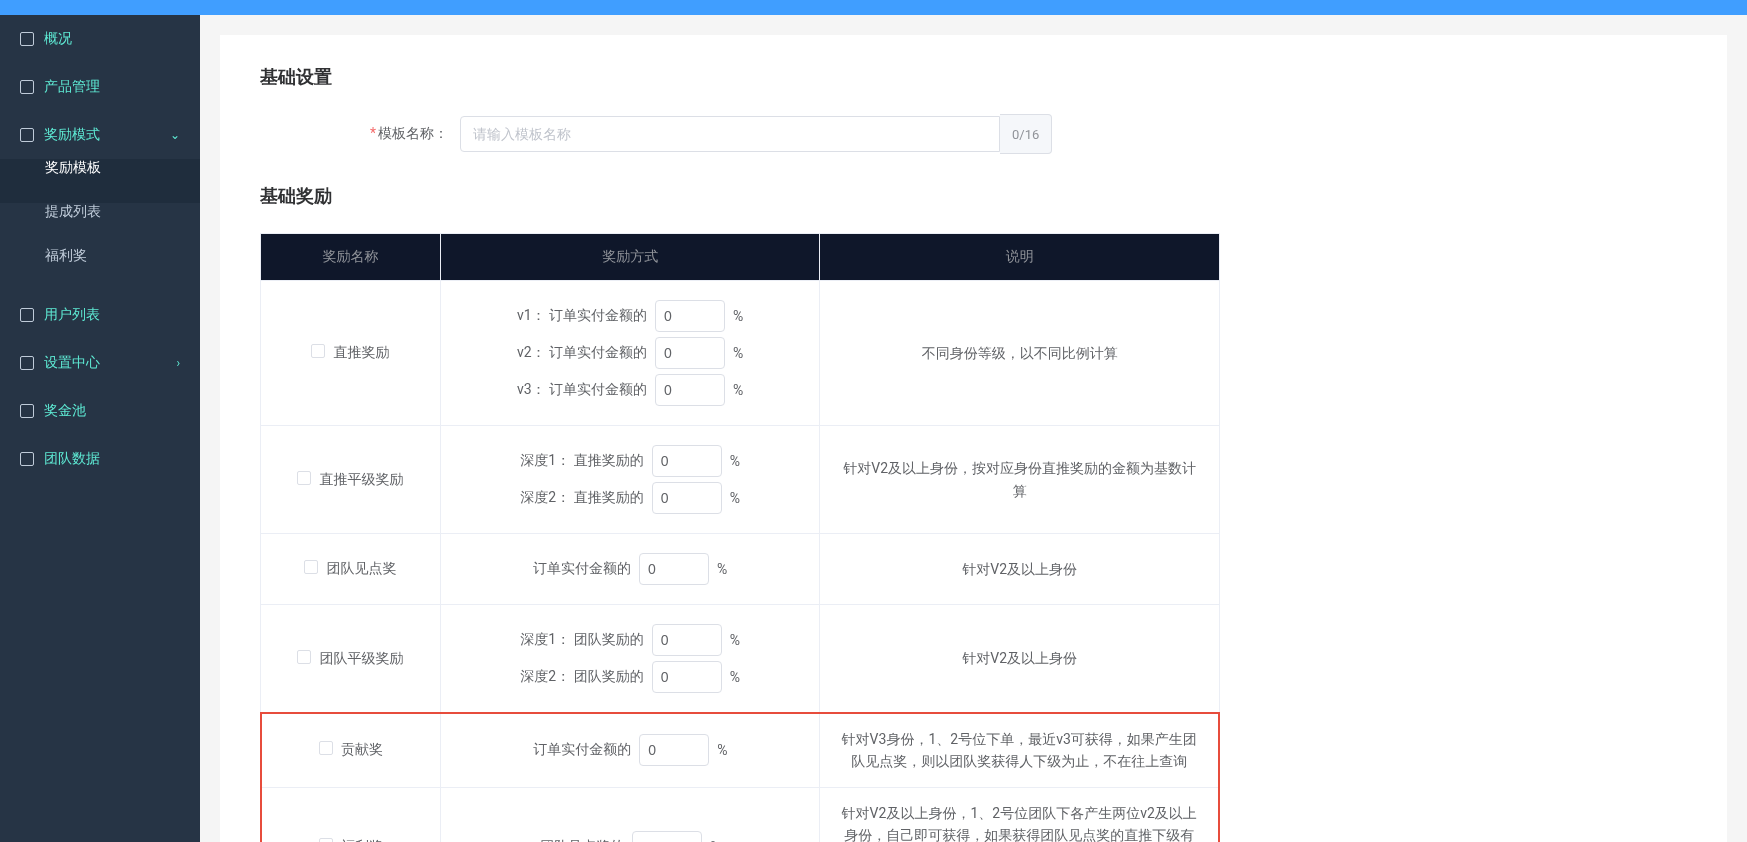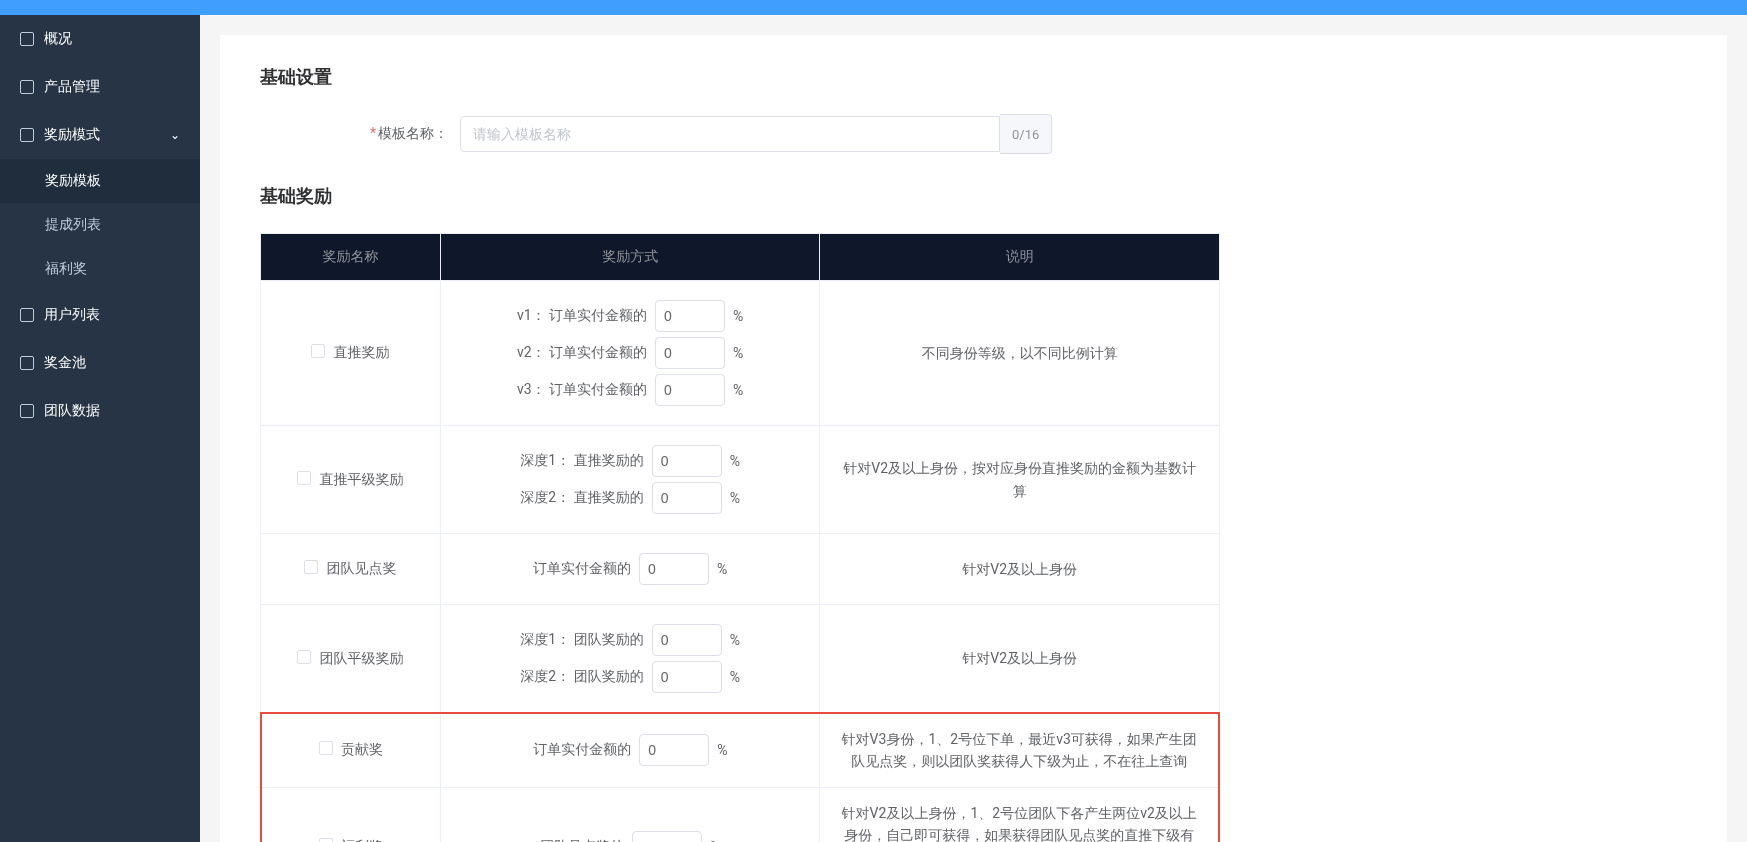--- a/index.html
+++ b/index.html
@@ -3,24 +3,24 @@
   <meta charset="utf-8">
   <style>
     * { margin: 0; padding: 0; box-sizing: border-box; }
     body { font-family: -apple-system, BlinkMacSystemFont, "Segoe UI", Roboto, "Helvetica Neue", Arial, sans-serif; font-size: 14px; color: #333; background: #f5f5f5; }
     
     .header { height: 15px; background: #409eff; }
     
     .container { display: flex; }
     
     .sidebar { width: 200px; background: #263445; min-height: 827px; flex-shrink: 0; }
-    .sidebar-item { display: flex; align-items: center; padding: 0 20px; height: 48px; color: #ffffff; cursor: pointer; font-size: 14px; }
+    .sidebar-item { display: flex; align-items: center; padding: 0 20px; height: 48px; color: #5eead4; cursor: pointer; font-size: 14px; }
     .sidebar-item .menu-icon { width: 14px; height: 14px; margin-right: 10px; border: 1px solid #bfcbd9; border-radius: 2px; display: inline-flex; align-items: center; justify-content: center; font-size: 10px; }
     .sidebar-item .arrow { margin-left: auto; font-size: 12px; }
-    .sidebar-sub-item { padding: 0 20px 0 45px; height: 44px; display: flex; align-items: center; color: #bfcbd9; cursor: pointer; font-size: 14px; }
+    .sidebar-sub-item { padding: 0 20px 0 45px; height: 44px; display: flex; align-items: flex-start; color: #bfcbd9; cursor: pointer; font-size: 14px; }
     .sidebar-sub-item.active { color: #fff; background: #1f2d3d; }
     
     .main-content { flex: 1; background: #f5f5f5; padding: 0 20px; position: relative; min-height: 827px; }
     .content-inner { background: #fff; padding: 30px 40px; margin-top: 20px; }
     
     .section-title { font-size: 18px; font-weight: bold; color: #303133; margin-bottom: 25px; }
     
     .form-row { display: flex; align-items: center; margin-bottom: 30px; }
     .form-label { width: 200px; text-align: right; padding-right: 12px; color: #606266; font-size: 14px; }
     .form-label .required { color: #f56c6c; margin-right: 2px; }
@@ -72,20 +72,25 @@
     </div>
     <div class="sidebar-sub-item">
       <span>提成列表</span>
     </div>
     <div class="sidebar-sub-item">
       <span>福利奖</span>
     </div>
     <div class="sidebar-item">
       <span class="menu-icon"></span>
       <span>用户列表</span>
+    </div>
+    <div class="sidebar-item">
+      <span class="menu-icon"></span>
+      <span>设置中心</span>
+      <span class="arrow">›</span>
     </div>
     <div class="sidebar-item">
       <span class="menu-icon"></span>
       <span>奖金池</span>
     </div>
     <div class="sidebar-item">
       <span class="menu-icon"></span>
       <span>团队数据</span>
     </div>
   </div>

